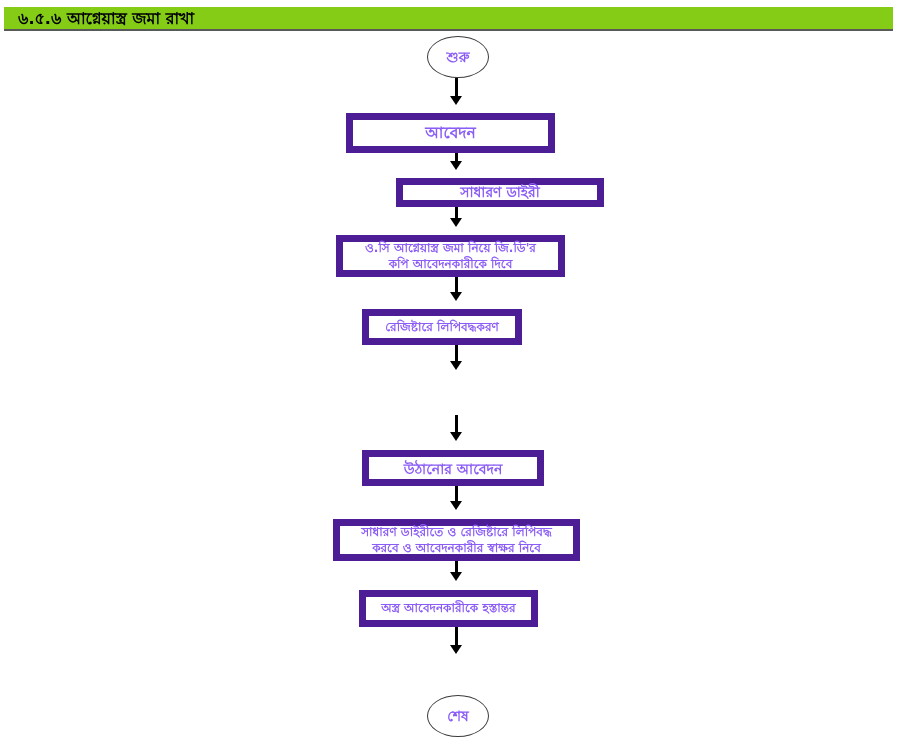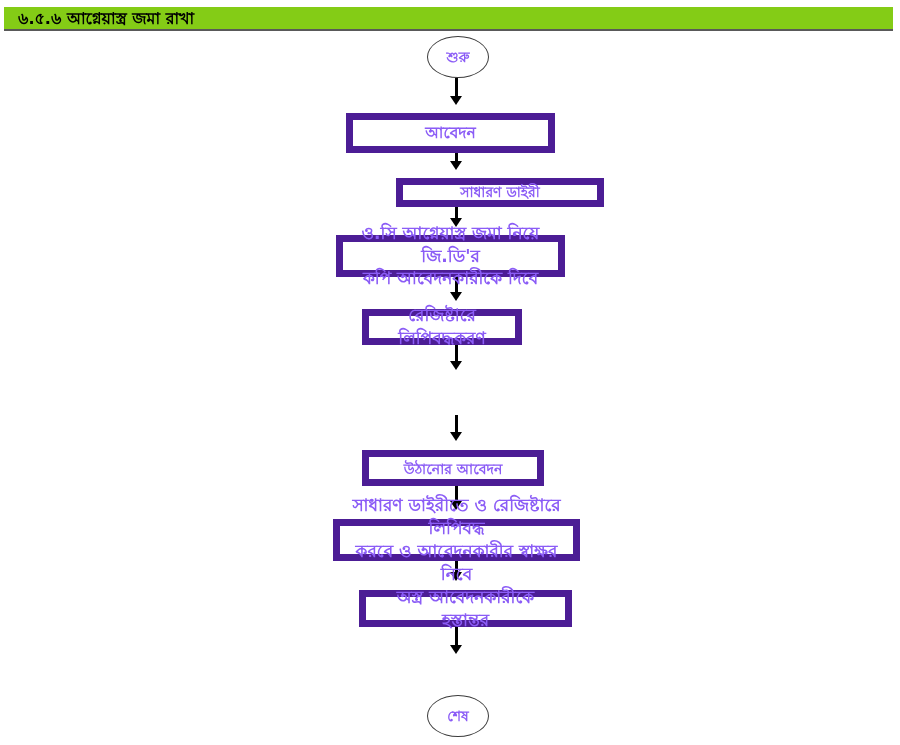--- a/index.html
+++ b/index.html
@@ -77,21 +77,21 @@
     line-height: 1.35;
     padding: 0 6px;
     white-space: pre-line;
   }
 
   .node-terminator .node-label {
     font-size: 14px;
     padding: 0;
   }
 
-  .size-sm .node-label { font-size: 17px; }
+  .size-sm .node-label { font-size: 12px; }
   .size-md .node-label { font-size: 14px; }
   .size-lg .node-label { font-size: 15.5px; }
 
   
   .connector {
     position: absolute;
     width: 3px;
     background: #000000;
   }
   .arrowhead {
@@ -145,19 +145,19 @@
     <div class="node size-sm node-process" style="left: 362px; top: 309px; width: 160px; height: 36px;">
       <div class="node-label">রেজিষ্টারে লিপিবদ্ধকরণ</div>
     </div>
     <div class="node size-md node-process" style="left: 362px; top: 450px; width: 182px; height: 36px; align-items: flex-end;">
       <div class="node-label">উঠানোর আবেদন</div>
     </div>
     <div class="node size-sm node-process" style="left: 333px; top: 519px; width: 247px; height: 42px;">
       <div class="node-label">সাধারণ ডাইরীতে ও রেজিষ্টারে লিপিবদ্ধ
 করবে ও আবেদনকারীর স্বাক্ষর নিবে</div>
     </div>
-    <div class="node size-sm node-process" style="left: 359px; top: 590px; width: 213px; height: 37px; text-align: center;">
+    <div class="node size-sm node-process" style="left: 359px; top: 590px; width: 179px; height: 37px; text-align: center;">
       <div class="node-label">অস্ত্র আবেদনকারীকে হস্তান্তর</div>
     </div>
     <div class="node size-md node-terminator" style="left: 427px; top: 695px; width: 62px; height: 42px; align-items: center;">
       <div class="node-label">শেষ</div>
     </div>
   </div>
 
 </body></html>

